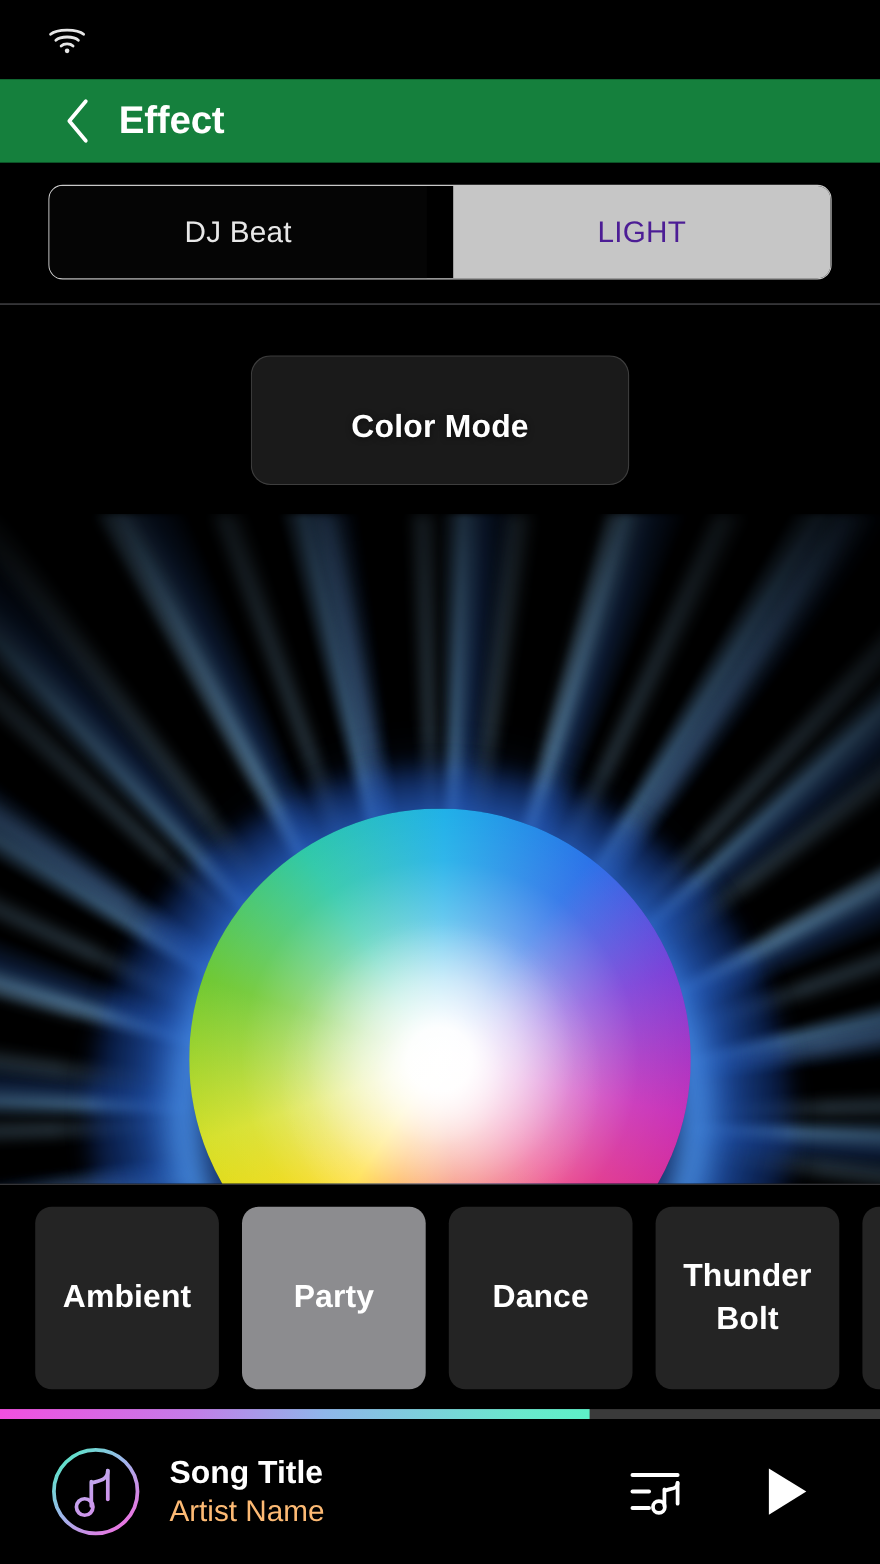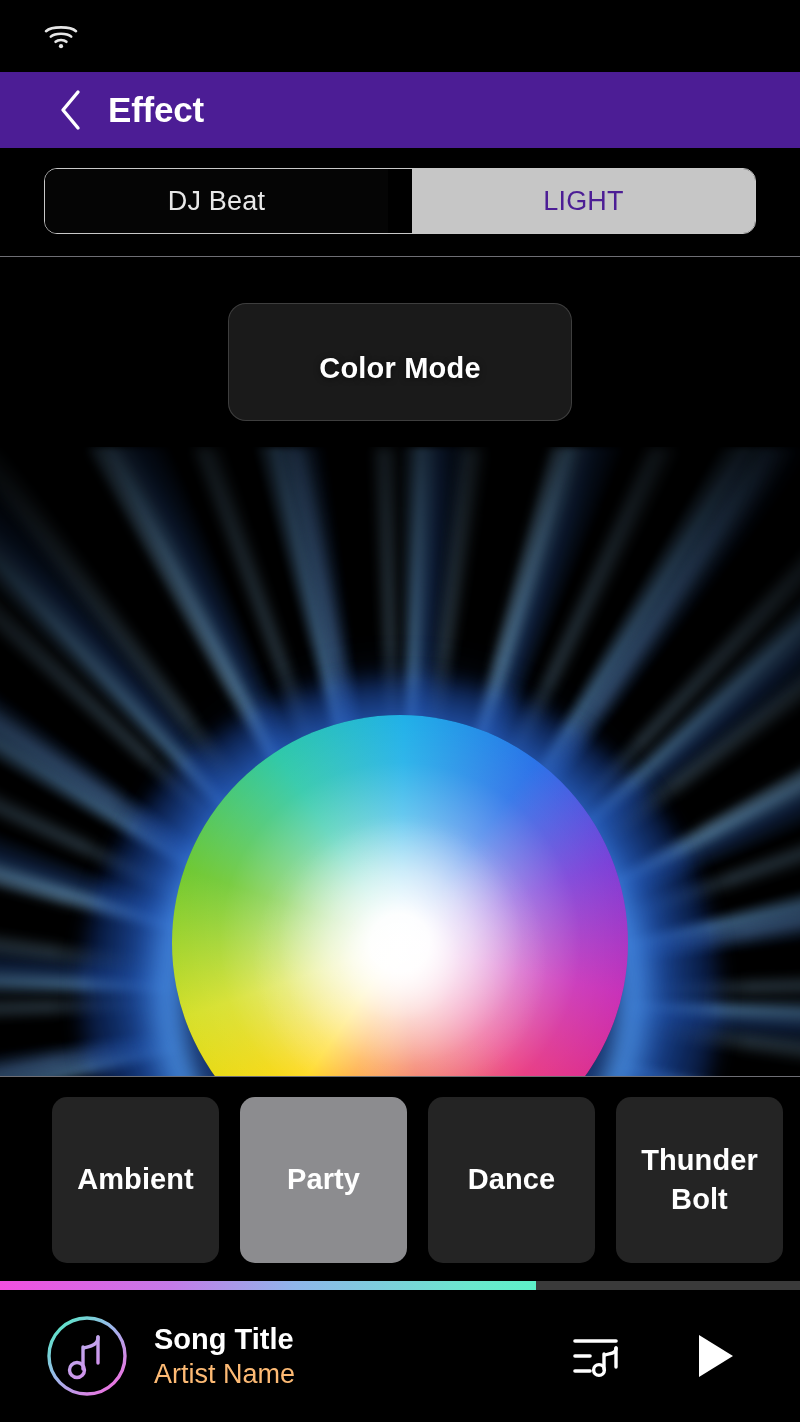--- a/index.html
+++ b/index.html
@@ -27,21 +27,21 @@
     background:#000;
   }
   .wifi-icon { display:block; width:34px; height:26px; }
 
   
   .navbar {
     flex:0 0 76px;
     display:flex;
     align-items:center;
     padding-left:48px;
-    background:#4c1d95;
+    background:#15803d;
   }
   .back-btn {
     width:46px; height:46px;
     display:flex; align-items:center; justify-content:center;
     margin-right:14px;
   }
   .back-btn svg { display:block; }
   .page-title {
     color:#fff;
     font-size:35px;
@@ -50,21 +50,21 @@
   }
 
   
   .seg-wrap {
     flex:0 0 auto;
     padding:20px 44px 22px 44px;
     background:#000;
   }
   .segmented {
     display:flex;
-    height:66px;
+    height:86px;
     border:1px solid #c8c8c8;
     border-radius:13px;
     overflow:hidden;
     background:#000;
   }
   .seg-item {
     flex:1 1 50%;
     display:flex;
     align-items:center;
     justify-content:center;
@@ -228,21 +228,20 @@
         rgba(255,255,255,0) 44%);
     pointer-events:none;
   }
 
   
   .presets-wrap {
     flex:0 0 auto;
     background:#000;
     padding:20px 0 18px 32px;
     overflow:hidden;
-    margin-left:20px;
   }
   .presets {
     display:flex;
     gap:21px;
   }
   .preset-card {
     flex:0 0 auto;
     width:167px;
     height:166px;
     border-radius:15px;

